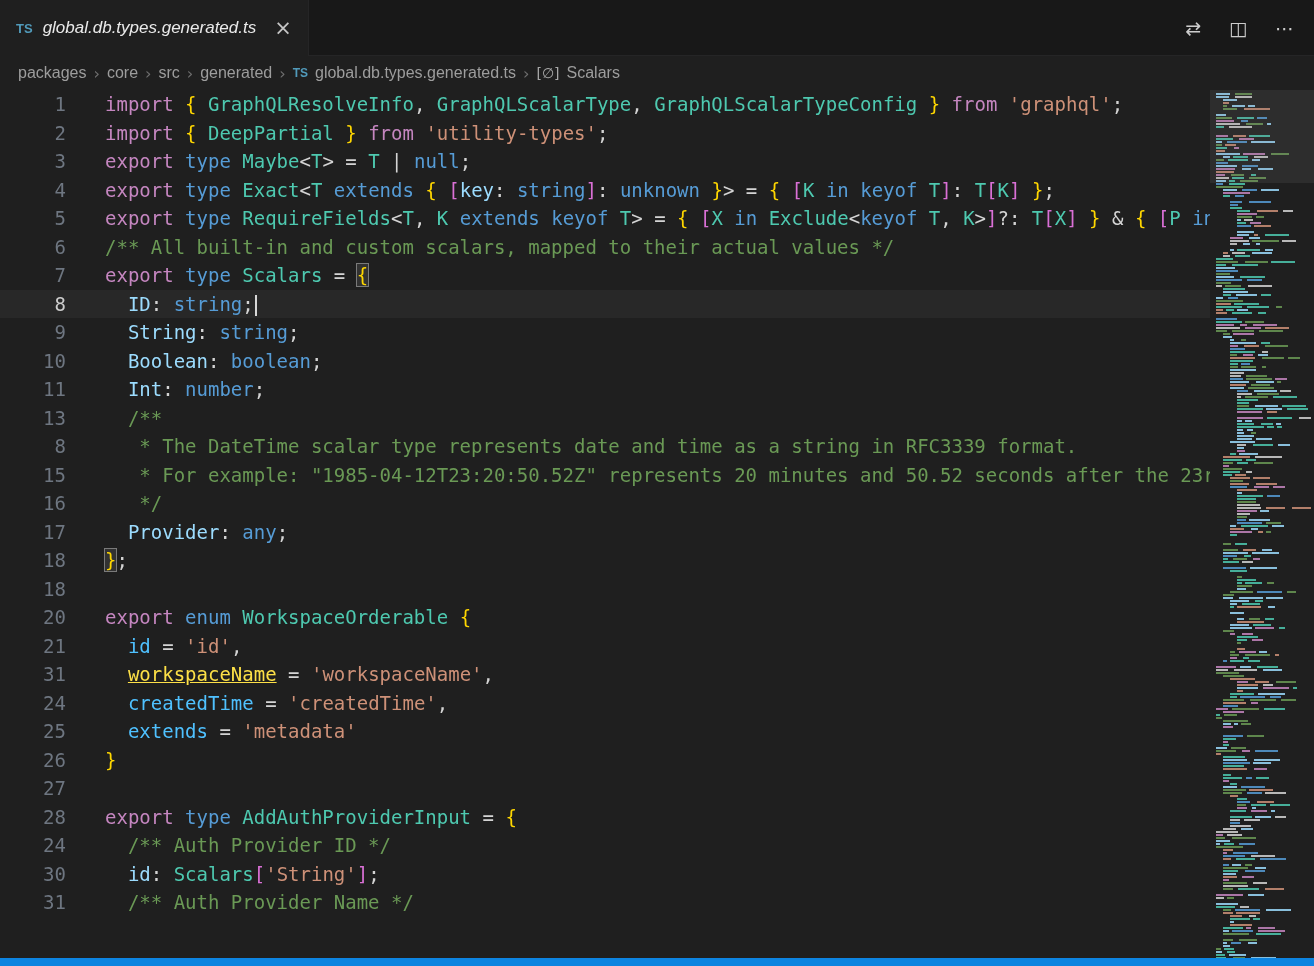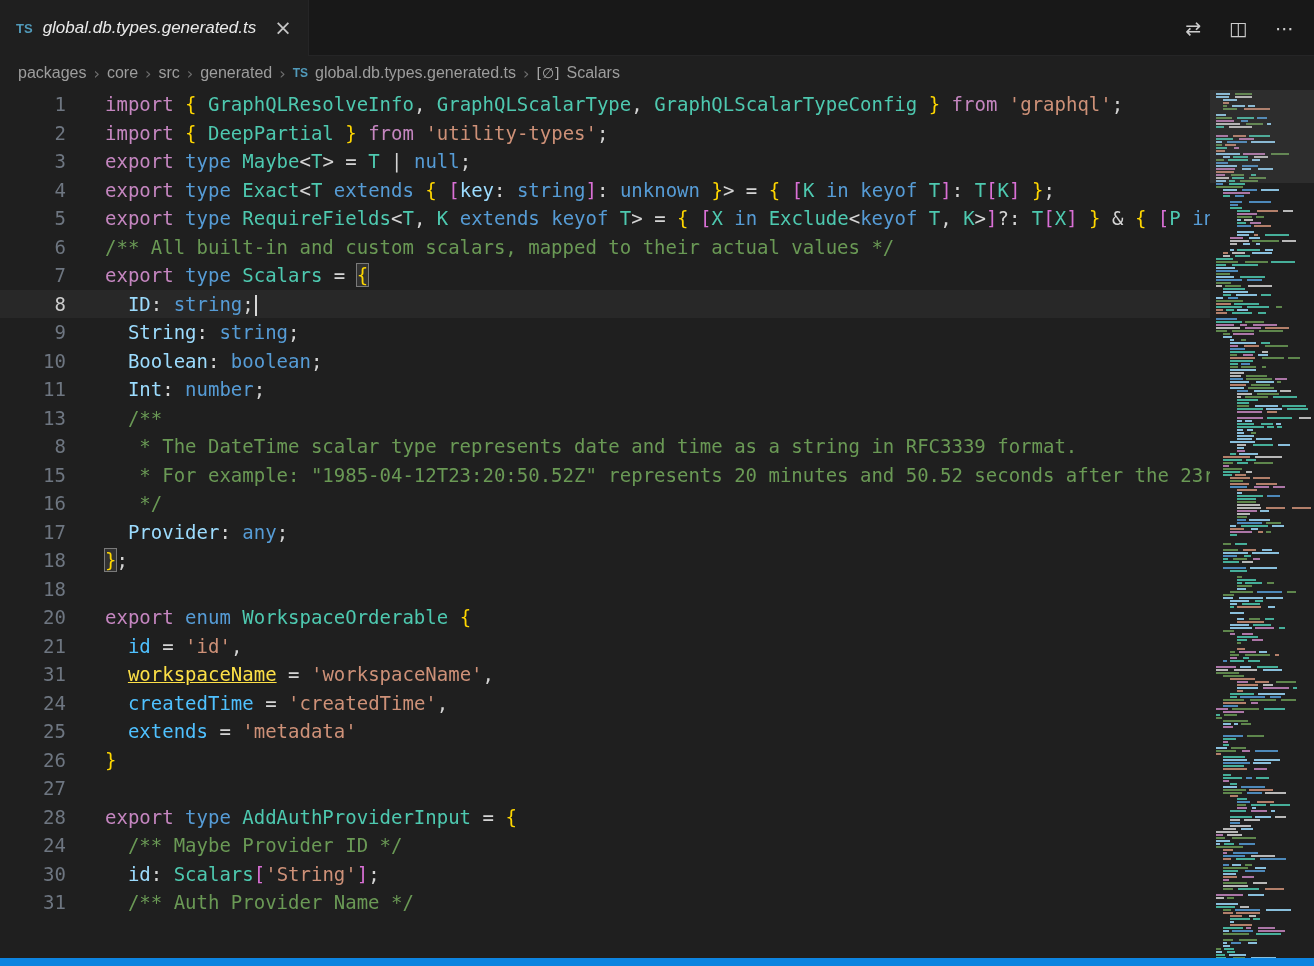--- a/index.html
+++ b/index.html
@@ -108,21 +108,21 @@
         <div class="code-line"><div class="line-number">18</div><div class="line-content"><span class="bracket-match" style="color: rgb(255, 215, 0);">}</span><span style="color: rgb(212, 212, 212);">;</span></div></div>
         <div class="code-line"><div class="line-number">18</div><div class="line-content"></div></div>
         <div class="code-line"><div class="line-number">20</div><div class="line-content"><span style="color: rgb(197, 134, 192);">export </span><span style="color: rgb(86, 156, 214);">enum </span><span style="color: rgb(78, 201, 176);">WorkspaceOrderable</span><span style="color: rgb(212, 212, 212);"> </span><span style="color: rgb(255, 215, 0);">{</span></div></div>
         <div class="code-line"><div class="line-number">21</div><div class="line-content"><span style="color: rgb(212, 212, 212);">  </span><span style="color: rgb(79, 193, 255);">id</span><span style="color: rgb(212, 212, 212);"> = </span><span style="color: rgb(206, 145, 120);">'id'</span><span style="color: rgb(212, 212, 212);">,</span></div></div>
         <div class="code-line"><div class="line-number">31</div><div class="line-content"><span style="color: rgb(212, 212, 212);">  </span><span style="color: #fde047; text-decoration: underline;">workspaceName</span><span style="color: rgb(212, 212, 212);"> = </span><span style="color: rgb(206, 145, 120);">'workspaceName'</span><span style="color: rgb(212, 212, 212);">,</span></div></div>
         <div class="code-line"><div class="line-number">24</div><div class="line-content"><span style="color: rgb(212, 212, 212);">  </span><span style="color: rgb(79, 193, 255);">createdTime</span><span style="color: rgb(212, 212, 212);"> = </span><span style="color: rgb(206, 145, 120);">'createdTime'</span><span style="color: rgb(212, 212, 212);">,</span></div></div>
         <div class="code-line"><div class="line-number">25</div><div class="line-content"><span style="color: rgb(212, 212, 212);">  </span><span style="color: rgb(79, 193, 255);">extends</span><span style="color: rgb(212, 212, 212);"> = </span><span style="color: rgb(206, 145, 120);">'metadata'</span></div></div>
         <div class="code-line"><div class="line-number">26</div><div class="line-content"><span style="color: rgb(255, 215, 0);">}</span></div></div>
         <div class="code-line"><div class="line-number">27</div><div class="line-content"></div></div>
         <div class="code-line"><div class="line-number">28</div><div class="line-content"><span style="color: rgb(197, 134, 192);">export </span><span style="color: rgb(86, 156, 214);">type </span><span style="color: rgb(78, 201, 176);">AddAuthProviderInput</span><span style="color: rgb(212, 212, 212);"> = </span><span style="color: rgb(255, 215, 0);">{</span></div></div>
-        <div class="code-line"><div class="line-number">24</div><div class="line-content"><span style="color: rgb(106, 153, 85);">  /** Maybe Provider ID */</span></div></div>
+        <div class="code-line"><div class="line-number">24</div><div class="line-content"><span style="color: rgb(106, 153, 85);">  /** Auth Provider ID */</span></div></div>
         <div class="code-line"><div class="line-number">30</div><div class="line-content"><span style="color: rgb(212, 212, 212);">  </span><span style="color: rgb(156, 220, 254);">id</span><span style="color: rgb(212, 212, 212);">: </span><span style="color: rgb(78, 201, 176);">Scalars</span><span style="color: rgb(218, 112, 214);">[</span><span style="color: rgb(206, 145, 120);">'String'</span><span style="color: rgb(218, 112, 214);">]</span><span style="color: rgb(212, 212, 212);">;</span></div></div>
         <div class="code-line"><div class="line-number">31</div><div class="line-content"><span style="color: rgb(106, 153, 85);">  /** Auth Provider Name */</span></div></div>
       </div>
   </div>
 
   <div class="minimap">
     <div class="mm-content">
         <div class="mm-row"><span class="mm-seg" style="margin-left: 0px; width: 14px; background: rgb(156, 220, 254);"></span><span class="mm-seg" style="margin-left: 5px; width: 17px; background: rgb(106, 153, 85);"></span></div>
         <div class="mm-row"><span class="mm-seg" style="margin-left: 0px; width: 13px; background: rgb(156, 220, 254);"></span><span class="mm-seg" style="margin-left: 6px; width: 17px; background: rgb(212, 212, 212);"></span></div>
         <div class="mm-row"><span class="mm-seg" style="margin-left: 7px; width: 14px; background: rgb(156, 220, 254);"></span></div>

